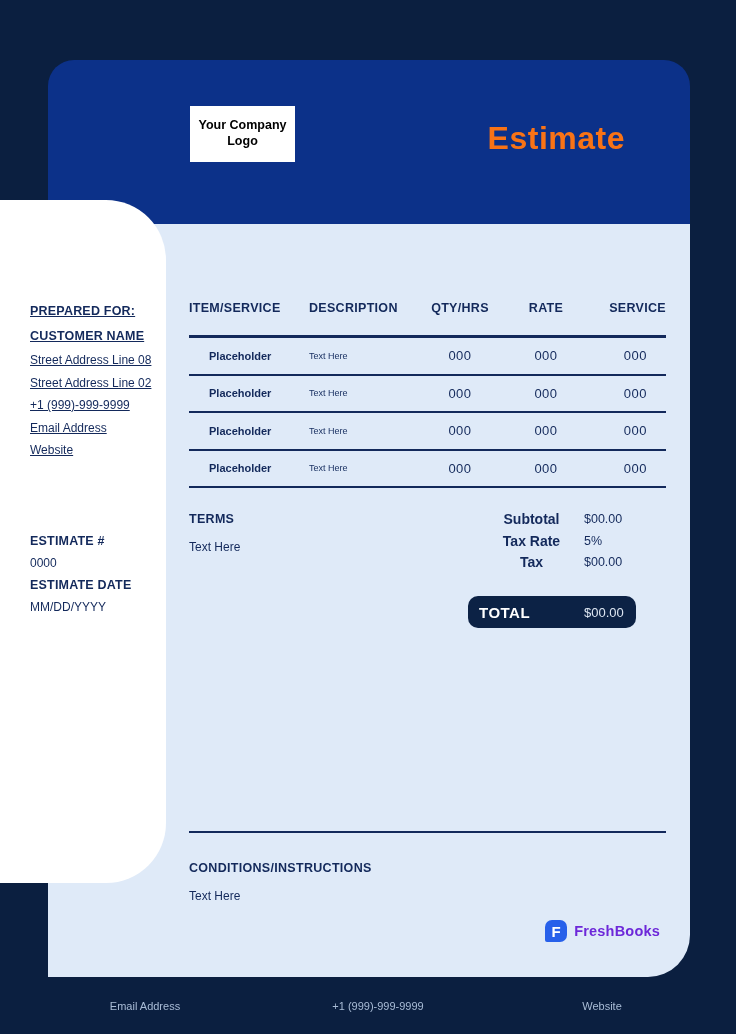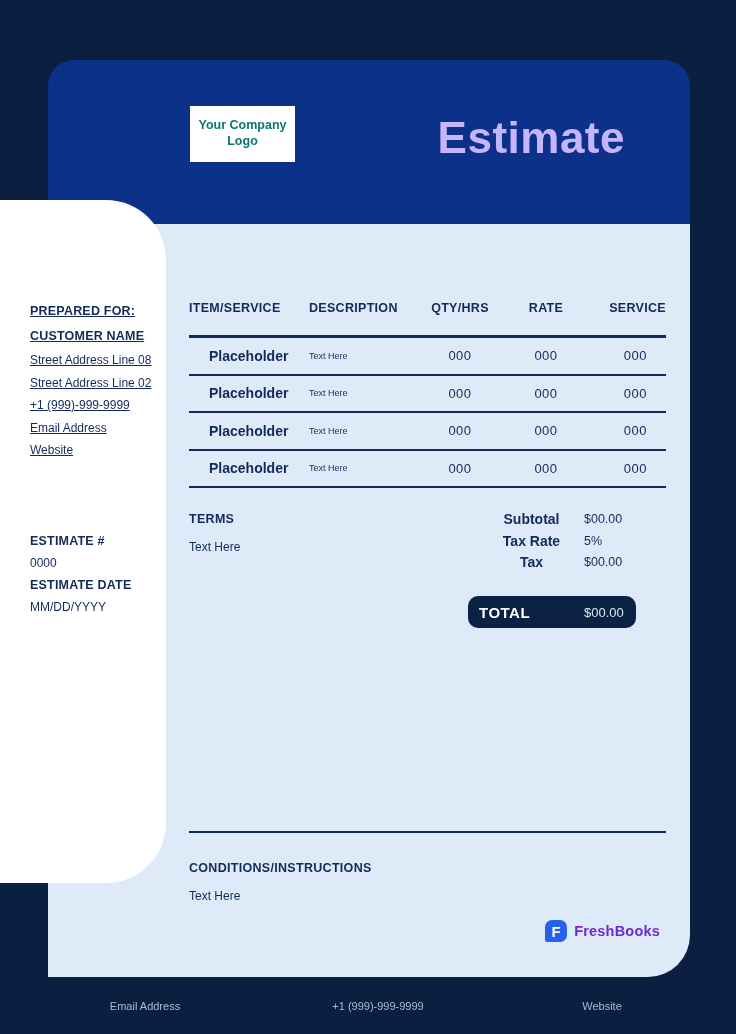--- a/index.html
+++ b/index.html
@@ -12,26 +12,26 @@
   }
   
   .header {
     position:absolute; left:48px; top:60px; width:642px; height:164px;
     background:#0C3189; border-radius:26px 26px 0 0;
   }
   .logo-box {
     position:absolute; left:142px; top:46px; width:105px; height:56px;
     background:#FFFFFF; display:flex; flex-direction:column;
     align-items:center; justify-content:center;
-    font-size:12.5px; font-weight:700; color:#0f766e; line-height:1.25;
+    font-size:12.5px; font-weight:700; color:#000000; line-height:1.25;
     text-align:center;
   }
   .title {
     position:absolute; right:65px; top:58px;
-    font-size:44px; font-weight:700; color:#c4b5fd; line-height:40px;
+    font-size:32px; font-weight:700; color:#f97316; line-height:40px;
     letter-spacing:0.5px;
   }
   
   .content {
     position:absolute; left:48px; top:224px; width:642px; height:753px;
     background:#DFEAF8; border-radius:0 0 42px 0;
   }
   
   .table { position:absolute; left:141px; top:77px; width:477px; }
   .thead, .trow {
@@ -41,21 +41,21 @@
   .thead {
     height:37px; border-bottom:3px solid #13295B; align-items:start;
     font-size:12.5px; font-weight:700; letter-spacing:0.3px; line-height:15px;
   }
   .trow {
     height:37.5px; border-bottom:2px solid #13295B; align-items:center;
   }
   .c3, .c4 { text-align:center; }
   .c5 { text-align:right; }
   .trow .c5 { padding-right:19px; }
-  .cell-item { font-size:14px; font-weight:700;padding-left:20px; }
+  .cell-item { font-size:11px; font-weight:700;padding-left:20px; }
   .cell-desc { font-size:9px; color:#1B3263; }
   .cell-num  { font-size:13px; letter-spacing:0.5px; }
   
   .terms { position:absolute; left:141px; top:288px; }
   .terms-label { font-size:12.5px; font-weight:700; letter-spacing:0.3px; line-height:15px; }
   .terms-text  { font-size:12px; line-height:15px; margin-top:13px; }
   .totals { position:absolute; left:420px; top:285px; width:189px; }
   .totals-row { display:flex; line-height:21.5px;text-align:center; }
   .totals-label { font-size:14px; font-weight:700; padding-left:11px; width:116px; }
   .totals-value { font-size:12.5px; }

